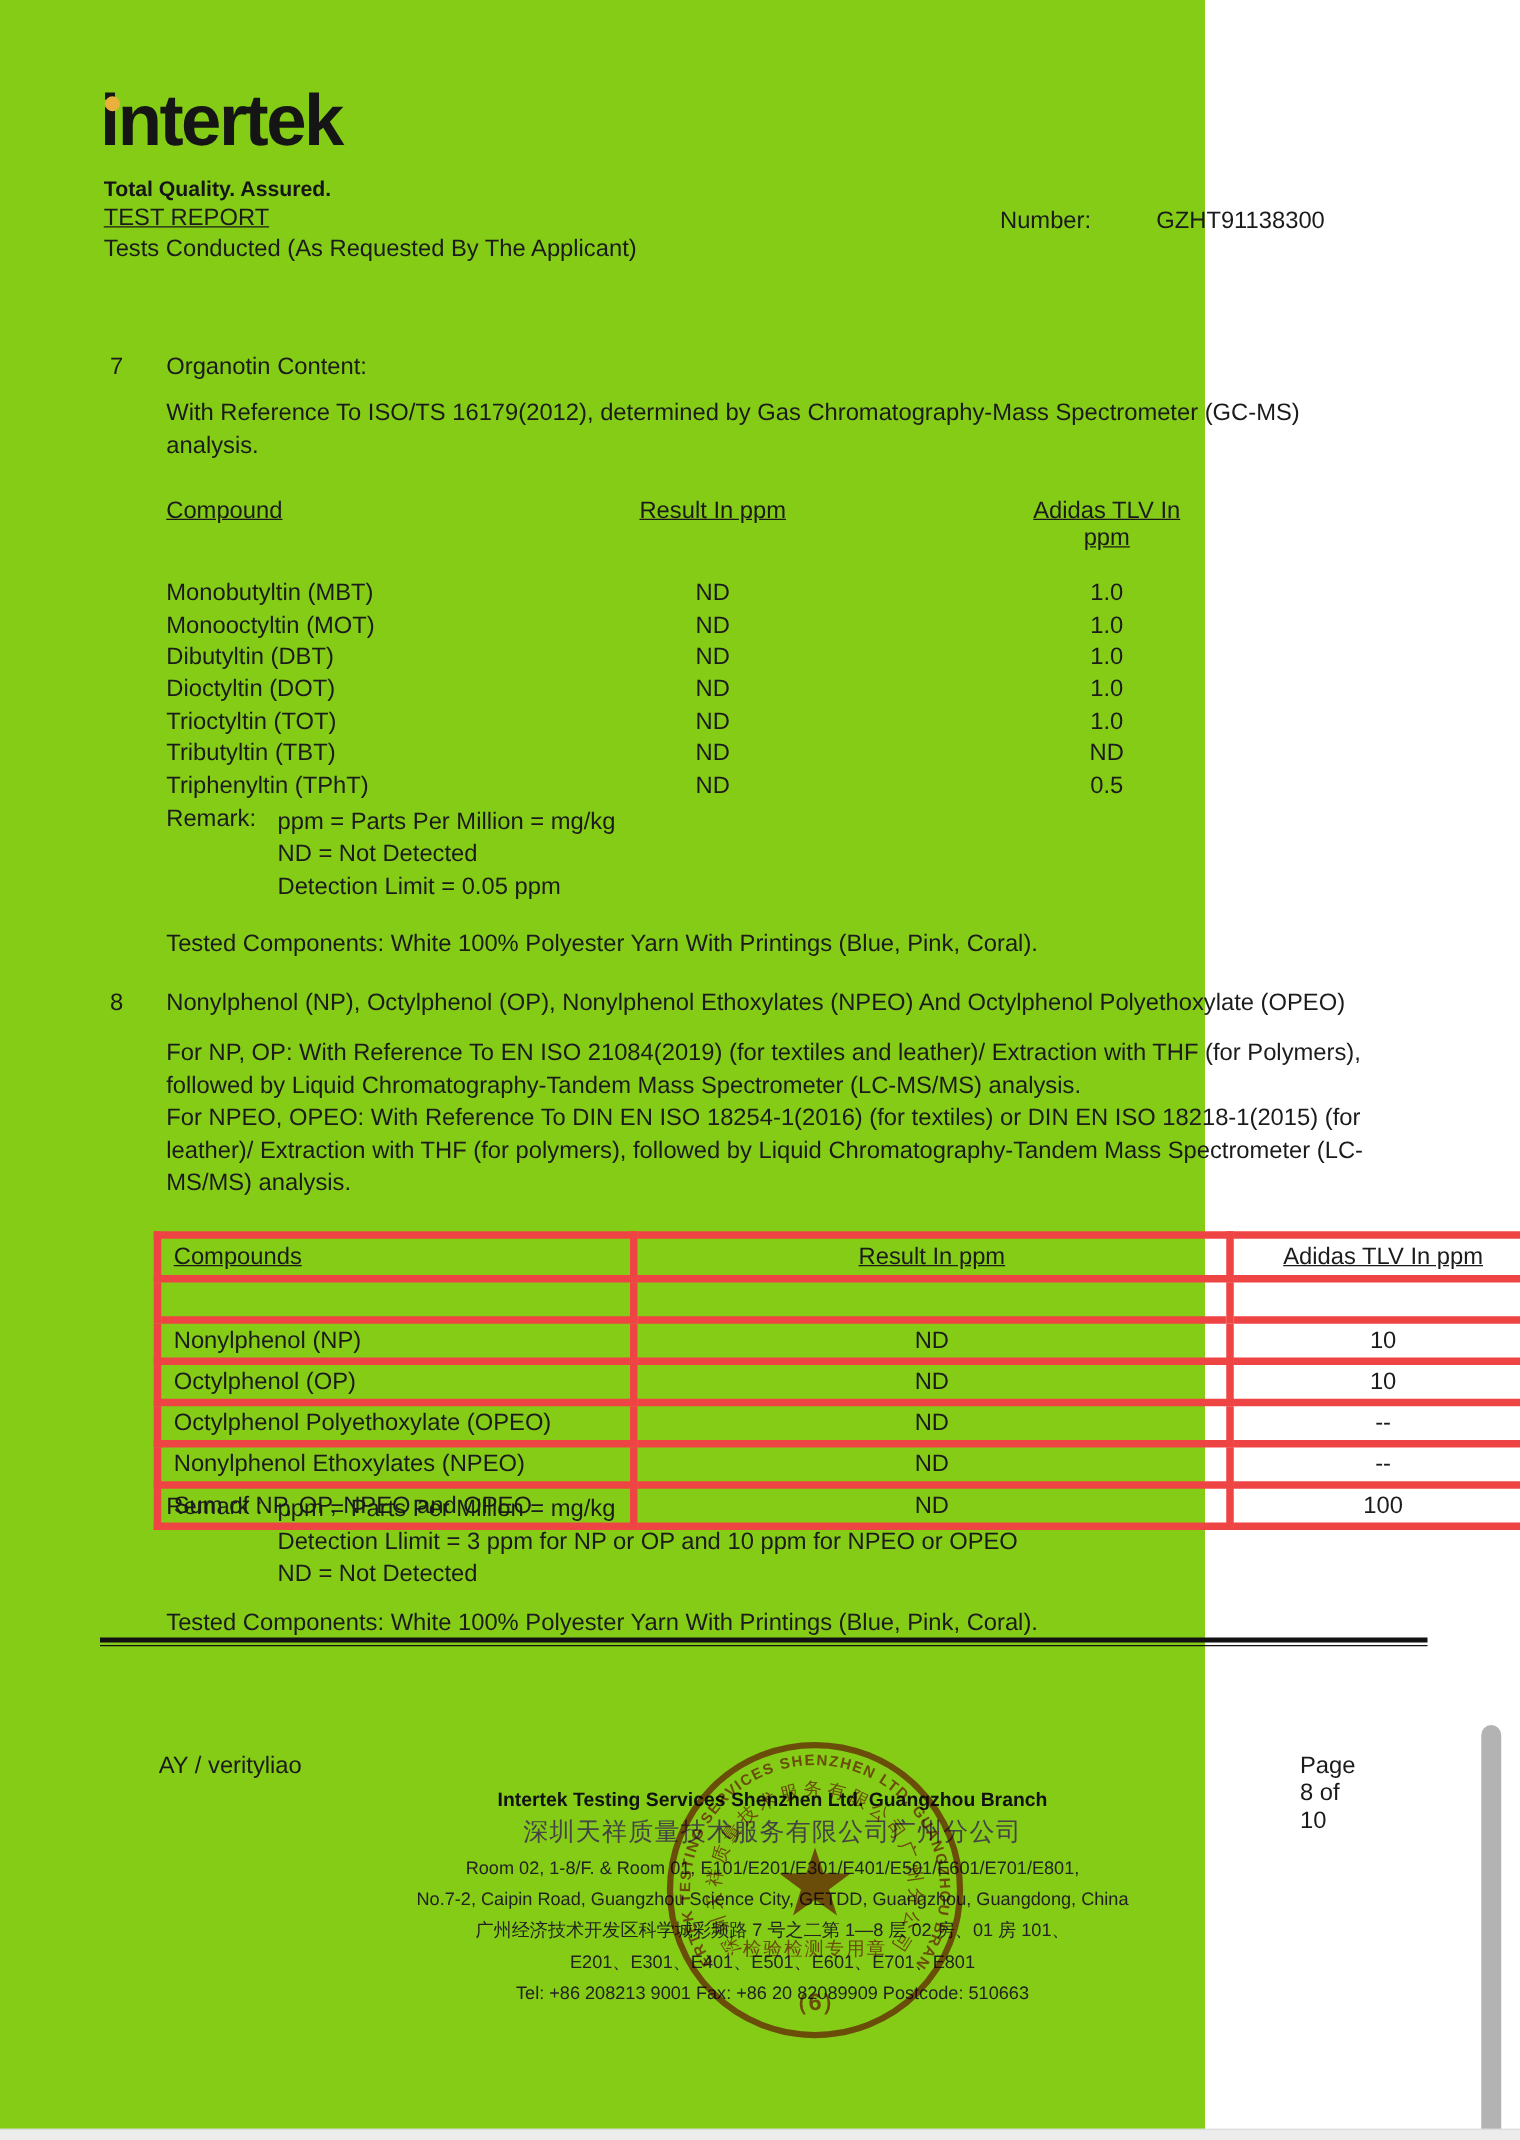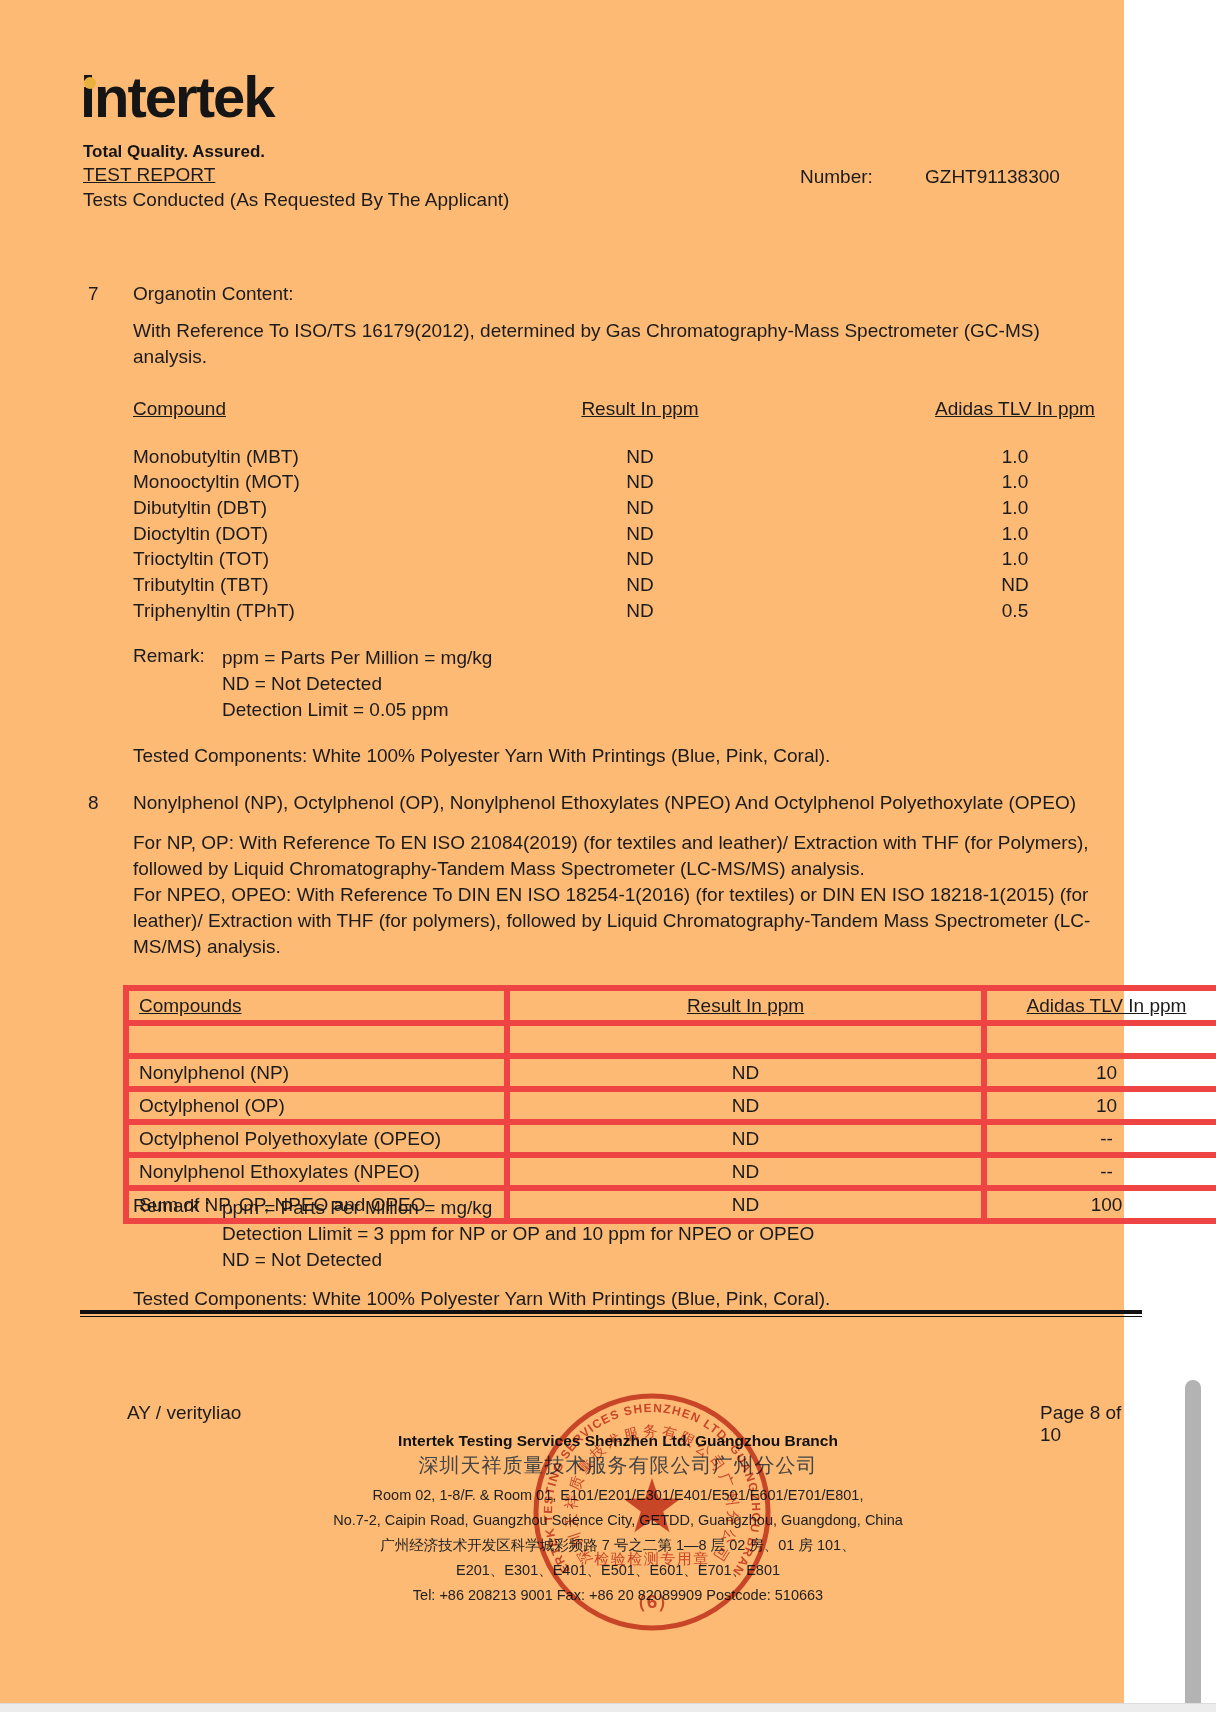--- a/index.html
+++ b/index.html
@@ -1,17 +1,17 @@
 <!DOCTYPE html>
 <html><head>
 <meta charset="utf-8">
 <style>
   html,body{margin:0;padding:0;}
   body{width:1216px;height:1712px;overflow:hidden;background:#ffffff;}
-  .page{position:relative;width:1124px;height:1712px;background:#fdba74;
+  .page{position:relative;width:964px;height:1712px;background:#84cc16;
         font-family:"Liberation Sans",sans-serif;color:#1b1b1b;}
   .abs{position:absolute;}
 
   
   .logo-text{font-size:58px;font-weight:700;letter-spacing:-2px;color:#151515;line-height:1;}
   .logo-dot{position:absolute;width:12px;height:12px;border-radius:50%;background:#E9B13B;}
   .tagline{font-size:17px;font-weight:700;color:#151515;}
   .report-title{font-size:19px;text-decoration:underline;}
   .report-subtitle{font-size:19px;}
   .num-label,.num-value{font-size:19px;}

